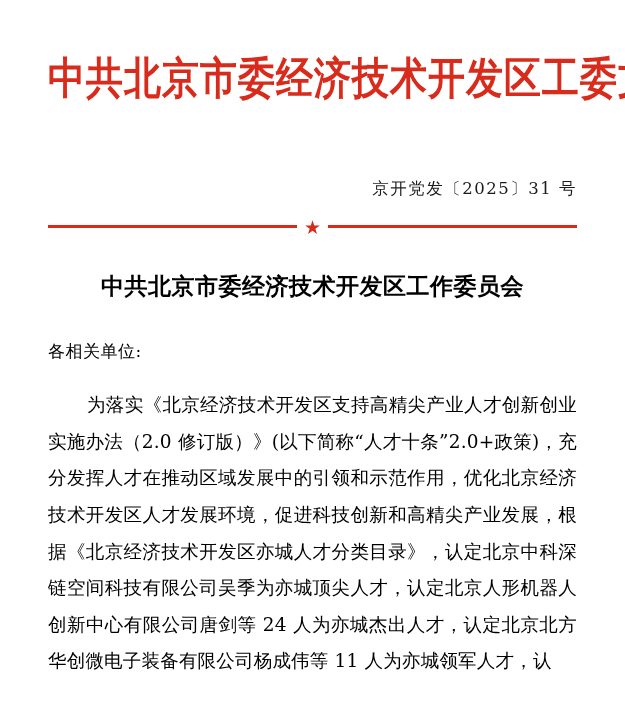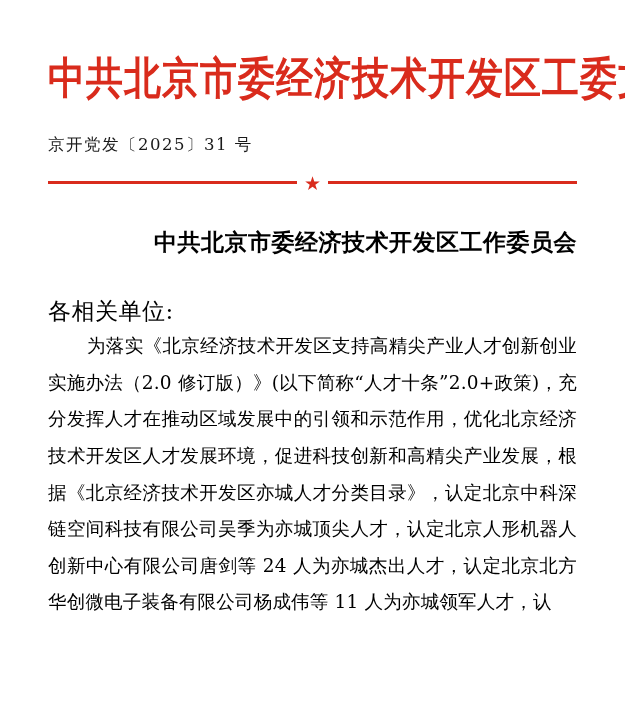--- a/index.html
+++ b/index.html
@@ -27,24 +27,24 @@
     font-weight: bold;
     font-size: 37px;
     letter-spacing: 1px;
     line-height: 1.2;
     margin-top: 52px;
     white-space: nowrap;
     transform: scaleY(1.18);
     transform-origin: center top;
   }
   .doc-number {
-    text-align: left;
+    text-align: right;
     font-size: 16.5px;
     color: #1a1a1a;
-    margin-top: 38px;
+    margin-top: 82px;
     letter-spacing: 1.5px;
   }
   .rule-row {
     margin-top: 18px;
     display: flex;
     align-items: center;
     justify-content: center;
     height: 16px;
   }
   .rule-line {
@@ -63,30 +63,29 @@
     margin-top: 34px;
     text-align: center;
     font-weight: bold;
     font-size: 23px;
     line-height: 1.55;
     color: #000;
     letter-spacing: 0.5px;
   }
   .title-line {
     white-space: nowrap;
-    text-align: right;
   }
   .salutation {
     margin-top: 36px;
-    font-size: 23px;
+    font-size: 17px;
     color: #000;
     letter-spacing: 0.5px;
   }
   .body-text {
-    margin-top: 1px;
+    margin-top: 24px;
     font-size: 18.5px;
     line-height: 1.98;
     color: #000;
     text-align: justify;
     text-justify: inter-ideograph;
     letter-spacing: 0.2px;
   }
   .body-text .indent {
     display: inline-block;
     width: 2.1em;

